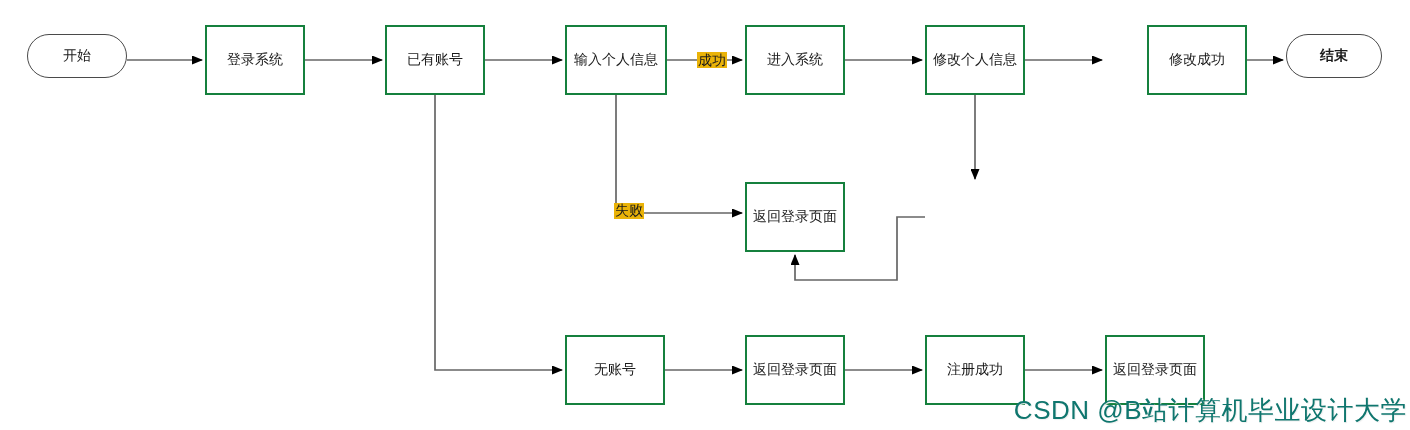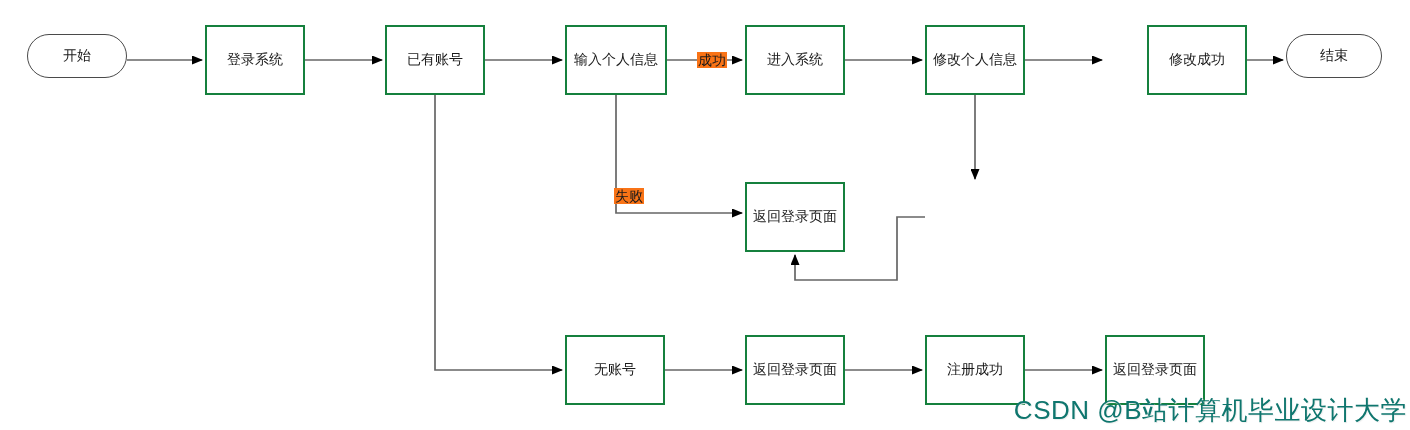--- a/index.html
+++ b/index.html
@@ -44,40 +44,40 @@
     border-radius: 26px;
   }
   
   #n-start            { left: 27px;   top: 34px;  }
   #n-login            { left: 205px;  top: 25px;  }
   #n-has-account      { left: 385px;  top: 25px;  }
   #n-enter-cred       { left: 565px;  top: 25px;  width: 102px; }
   #n-enter-system     { left: 745px;  top: 25px;  }
   #n-modify-info      { left: 925px;  top: 25px;  }
   #n-modify-success   { left: 1105px; top: 25px; margin-left: 42px;  }
-  #n-end              { left: 1286px; top: 34px;  width: 96px; }
+  #n-end              { left: 1286px; top: 34px;  width: 96px; font-weight: bold; }
   #n-return-login     { left: 745px;  top: 182px; }
   #n-modify-fail      { left: 925px;  top: 182px; }
   #n-no-account       { left: 565px;  top: 335px; }
   #n-enter-personal   { left: 745px;  top: 335px; }
   #n-register-success { left: 925px;  top: 335px; }
   #n-return-login-2   { left: 1105px; top: 335px; }
 
   .edge-label {
     position: absolute;
-    background: #f97316;
+    background: #eab308;
     font-size: 14px;
     color: #1a1a1a;
     padding: 0 1px;
     z-index: 2;
     line-height: 16px;
     white-space: nowrap;
   }
   #lbl-success { left: 697px; top: 52px; }
-  #lbl-fail    { left: 614px; top: 188px; }
+  #lbl-fail    { left: 614px; top: 203px; font-family: Liberation Serif, serif; }
 
   .watermark {
     position: absolute;
     right: 3px;
     top: 393px;
     font-size: 26px;
     color: #0f766e;
     text-shadow: 1px 1px 1px #efefef;
     z-index: 3;
     letter-spacing: 0.5px;

